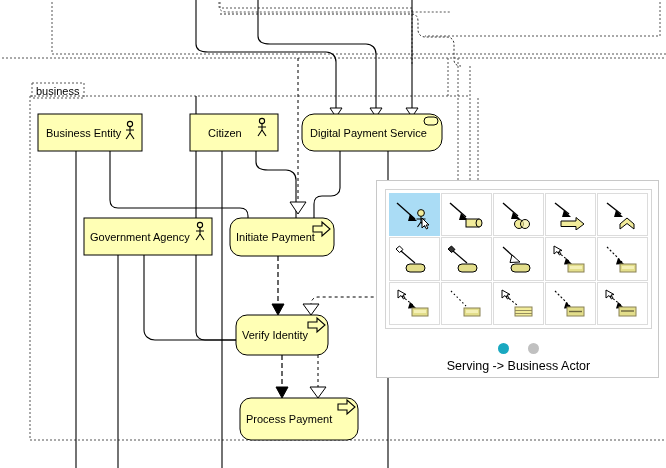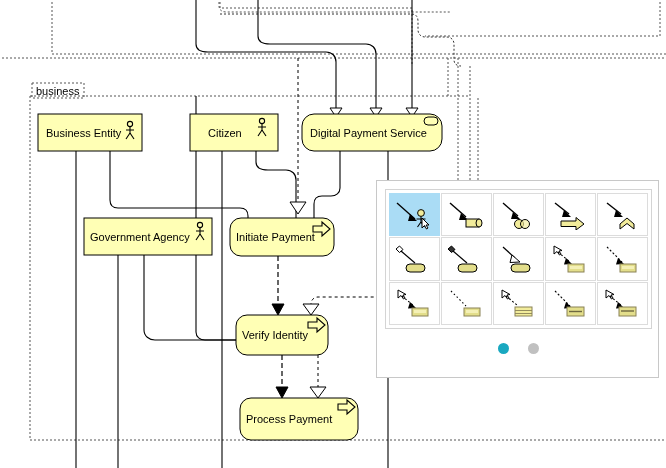--- a/index.html
+++ b/index.html
@@ -402,13 +402,14 @@
       </svg>
     </div>
 
   </div>
 
   <div id="pager">
     <span class="dot active"></span>
     <span class="dot inactive"></span>
   </div>
 
+  <div id="magic-label">Serving -&gt; Business Actor</div>
 </div>
 
 </body></html>

